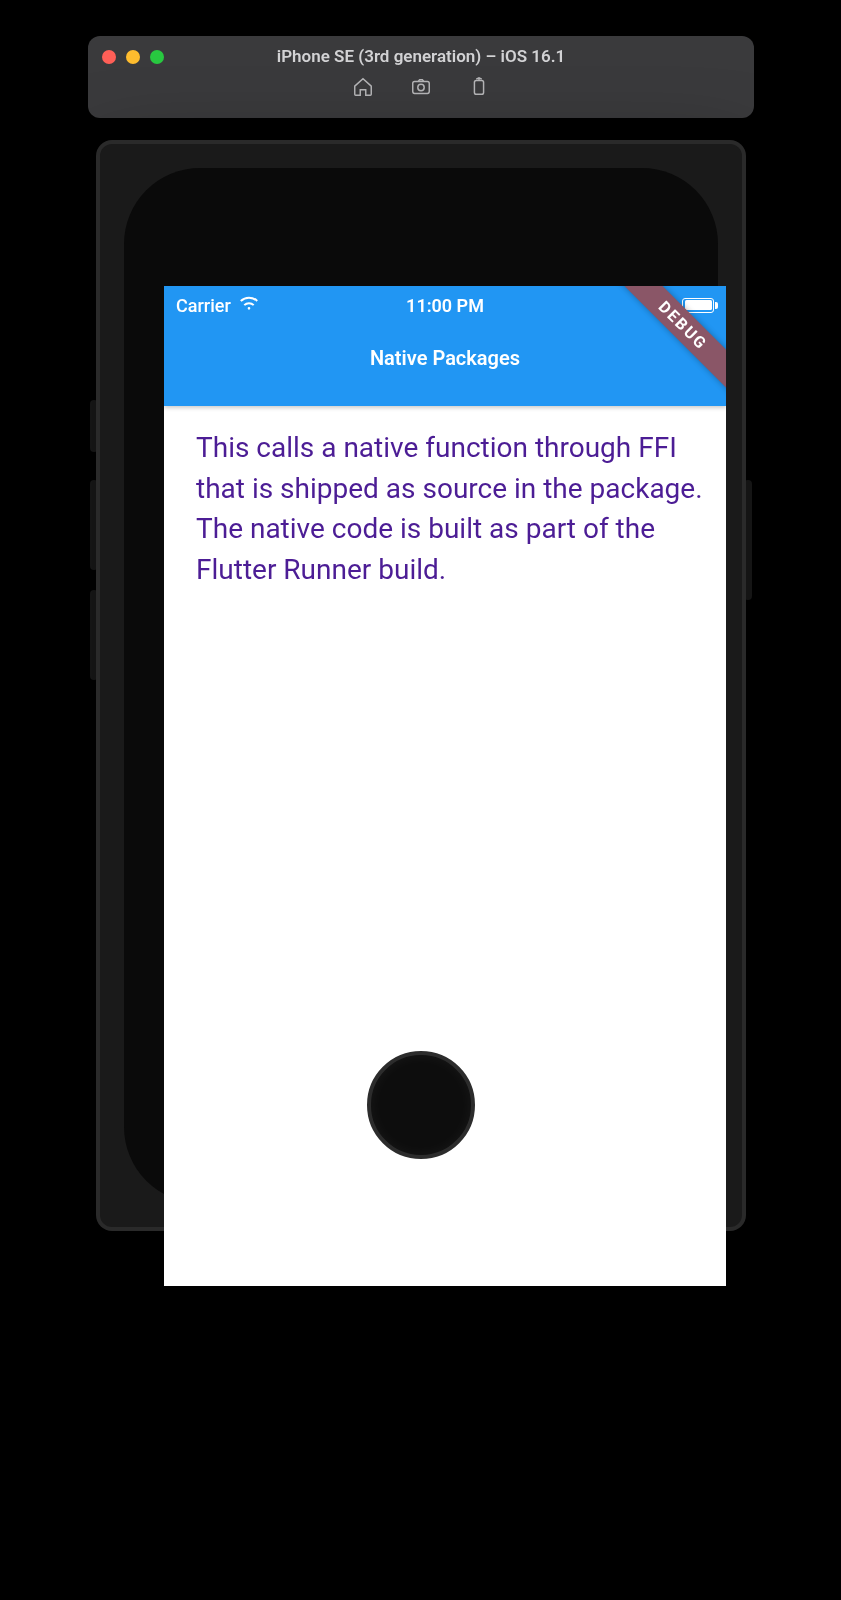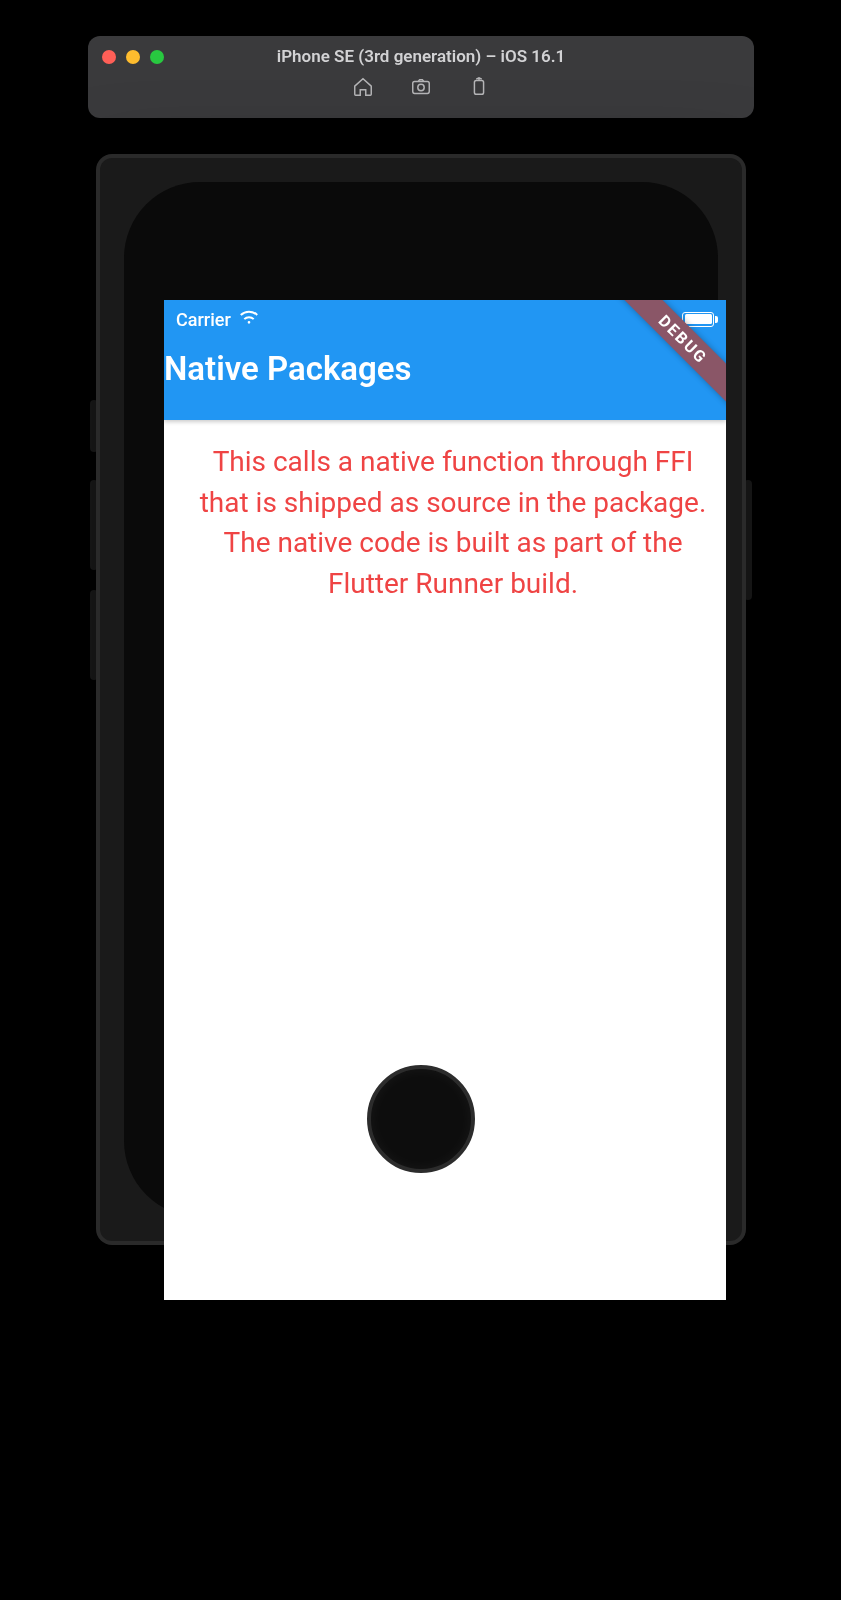--- a/index.html
+++ b/index.html
@@ -44,21 +44,21 @@
     gap: 36px;
     margin-top: 10px;
     align-items: center;
   }
   .sim-toolbar svg { width: 22px; height: 22px; stroke: #b5b5b7; fill: none; stroke-width: 1.6; }
 
   
   .device {
     position: absolute;
     left: 100px;
-    top: 158px;
+    top: 144px;
     width: 642px;
     height: 1083px;
     background: #1a1a1a;
     border-radius: 12px;
     box-shadow: 0 0 0 4px #2a2a2a, 0 30px 90px rgba(0,0,0,0.7);
   }
   .device-inner {
     position: absolute;
     left: 24px; top: 24px; right: 24px; bottom: 24px;
     background: #0a0a0a;
@@ -124,24 +124,24 @@
   }
   .battery::after {
     content: ""; position: absolute;
     right: -5px; top: 3px;
     width: 3px; height: 7px;
     background: #fff; border-radius: 0 2px 2px 0;
   }
   .battery .fill { position: absolute; left: 1.5px; top: 1.5px; bottom: 1.5px; right: 1.5px; background: #fff; border-radius: 1.5px; }
 
   .appbar-title {
-    text-align: left;
-    font-size: 33px;
+    text-align: center;
+    font-size: 20px;
     font-weight: 600;
-    margin-top: 11px;
+    margin-top: 22px;
   }
 
   
   .debug-ribbon {
     position: absolute;
     top: 26px;
     right: -62px;
     width: 210px;
     transform: rotate(45deg);
     background: #8a5667;
@@ -149,22 +149,21 @@
     text-align: center;
     font-size: 16px;
     font-weight: 700;
     letter-spacing: 2px;
     padding: 4px 0;
     box-shadow: 0 0 6px rgba(0,0,0,0.3);
   }
 
   .content {
     padding: 22px 16px 0 32px;
-    text-align: center;
-    color: #ef4444;
+    color: #4c1d95;
   }
   .content p {
     font-size: 28px;
     line-height: 1.45;
     margin-bottom: 16px;
   }
 </style>
 </head>
 <body>
 
@@ -210,20 +209,21 @@
       <div class="appbar">
         <div class="status-row">
           <div class="status-left">
             <span>Carrier</span>
             <span class="wifi-icon">
               <svg viewBox="0 0 24 24">
                   <path d="M12 20a1.6 1.6 0 1 0 0-3.2 1.6 1.6 0 0 0 0 3.2zm-4.8-4.6a7 7 0 0 1 9.6 0l1.7-1.7a9.4 9.4 0 0 0-13 0zM3 10.4a13 13 0 0 1 18 0l1.7-1.7a15.4 15.4 0 0 0-21.4 0z"></path>
                 </svg>
             </span>
           </div>
+          <div class="status-center">11:00 PM</div>
           <div class="status-right">
             <div class="battery">
                 <div class="fill"></div>
               </div>
           </div>
         </div>
         <div class="appbar-title">Native Packages</div>
         <div class="debug-ribbon">DEBUG</div>
       </div>
 

